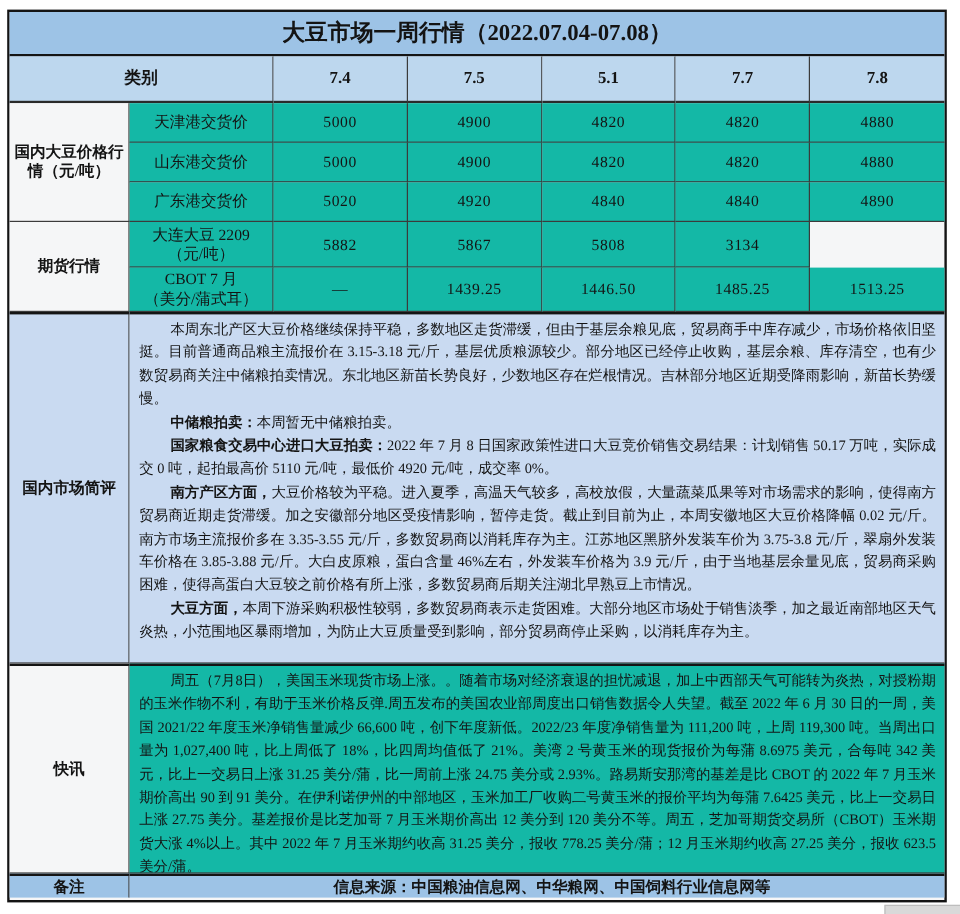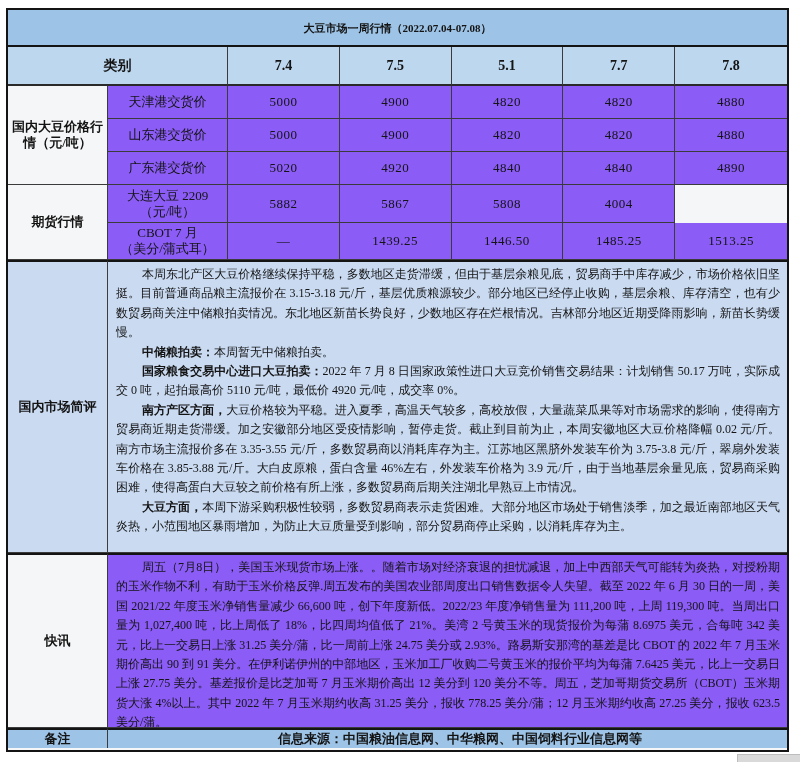--- a/index.html
+++ b/index.html
@@ -12,27 +12,27 @@
     position:absolute;left:6px;top:8px;width:783px;height:744px;
     border:2px solid #141414;box-sizing:border-box;background:#f5f6f7;
     display:grid;
     grid-template-columns:100px 120px repeat(5,1fr);
     grid-template-rows:37px 39px 33px 33px 33px 38px 37px 293px 175px 20px;
   }
   .cell{
     box-sizing:border-box;
     border-right:1px solid #3b3b3b;border-bottom:1px solid #3b3b3b;
     display:flex;align-items:center;justify-content:center;
-    overflow:hidden;background:#8b5cf6;
+    overflow:hidden;background:#14b8a6;
     font-size:13px;line-height:16px;text-align:center;
   }
   .last-col{border-right:none;}
   .title{
     grid-column:1/8;grid-row:1;
-    background:#9dc3e6;font-weight:bold;font-size:11px;
+    background:#9dc3e6;font-weight:bold;font-size:19px;
     border-bottom:2px solid #141414;border-right:none;
   }
   .hdr{
     grid-row:2;background:#bdd7ee;font-weight:bold;font-size:14px;
     border-bottom:2px solid #2a2a2a;
   }
   .cat{grid-column:1/3;}
   .seclabel{
     grid-column:1;background:#f5f6f7;font-weight:bold;font-size:13px;
     flex-direction:column;padding:2px;
@@ -106,21 +106,21 @@
 
   <div class="cell seclabel" style="grid-row:6/8">期货行情</div>
 
   <div class="cell sublabel" style="grid-row:6">
     <span>大连大豆 2209</span>
     <span class="unit">（元/吨）</span>
   </div>
   <div class="cell num" style="grid-row:6;grid-column:3">5882</div>
   <div class="cell num" style="grid-row:6;grid-column:4">5867</div>
   <div class="cell num" style="grid-row:6;grid-column:5">5808</div>
-  <div class="cell num" style="grid-row:6;grid-column:6">4004</div>
+  <div class="cell num" style="grid-row:6;grid-column:6">3134</div>
 
   <div class="cell sublabel" style="grid-row:7">
     <span>CBOT 7 月</span>
     <span class="unit">（美分/蒲式耳）</span>
   </div>
   <div class="cell num" style="grid-row:7;grid-column:3">—</div>
   <div class="cell num" style="grid-row:7;grid-column:4">1439.25</div>
   <div class="cell num" style="grid-row:7;grid-column:5">1446.50</div>
   <div class="cell num" style="grid-row:7;grid-column:6">1485.25</div>
   <div class="cell num last-col" style="grid-row:7;grid-column:7">1513.25</div>

